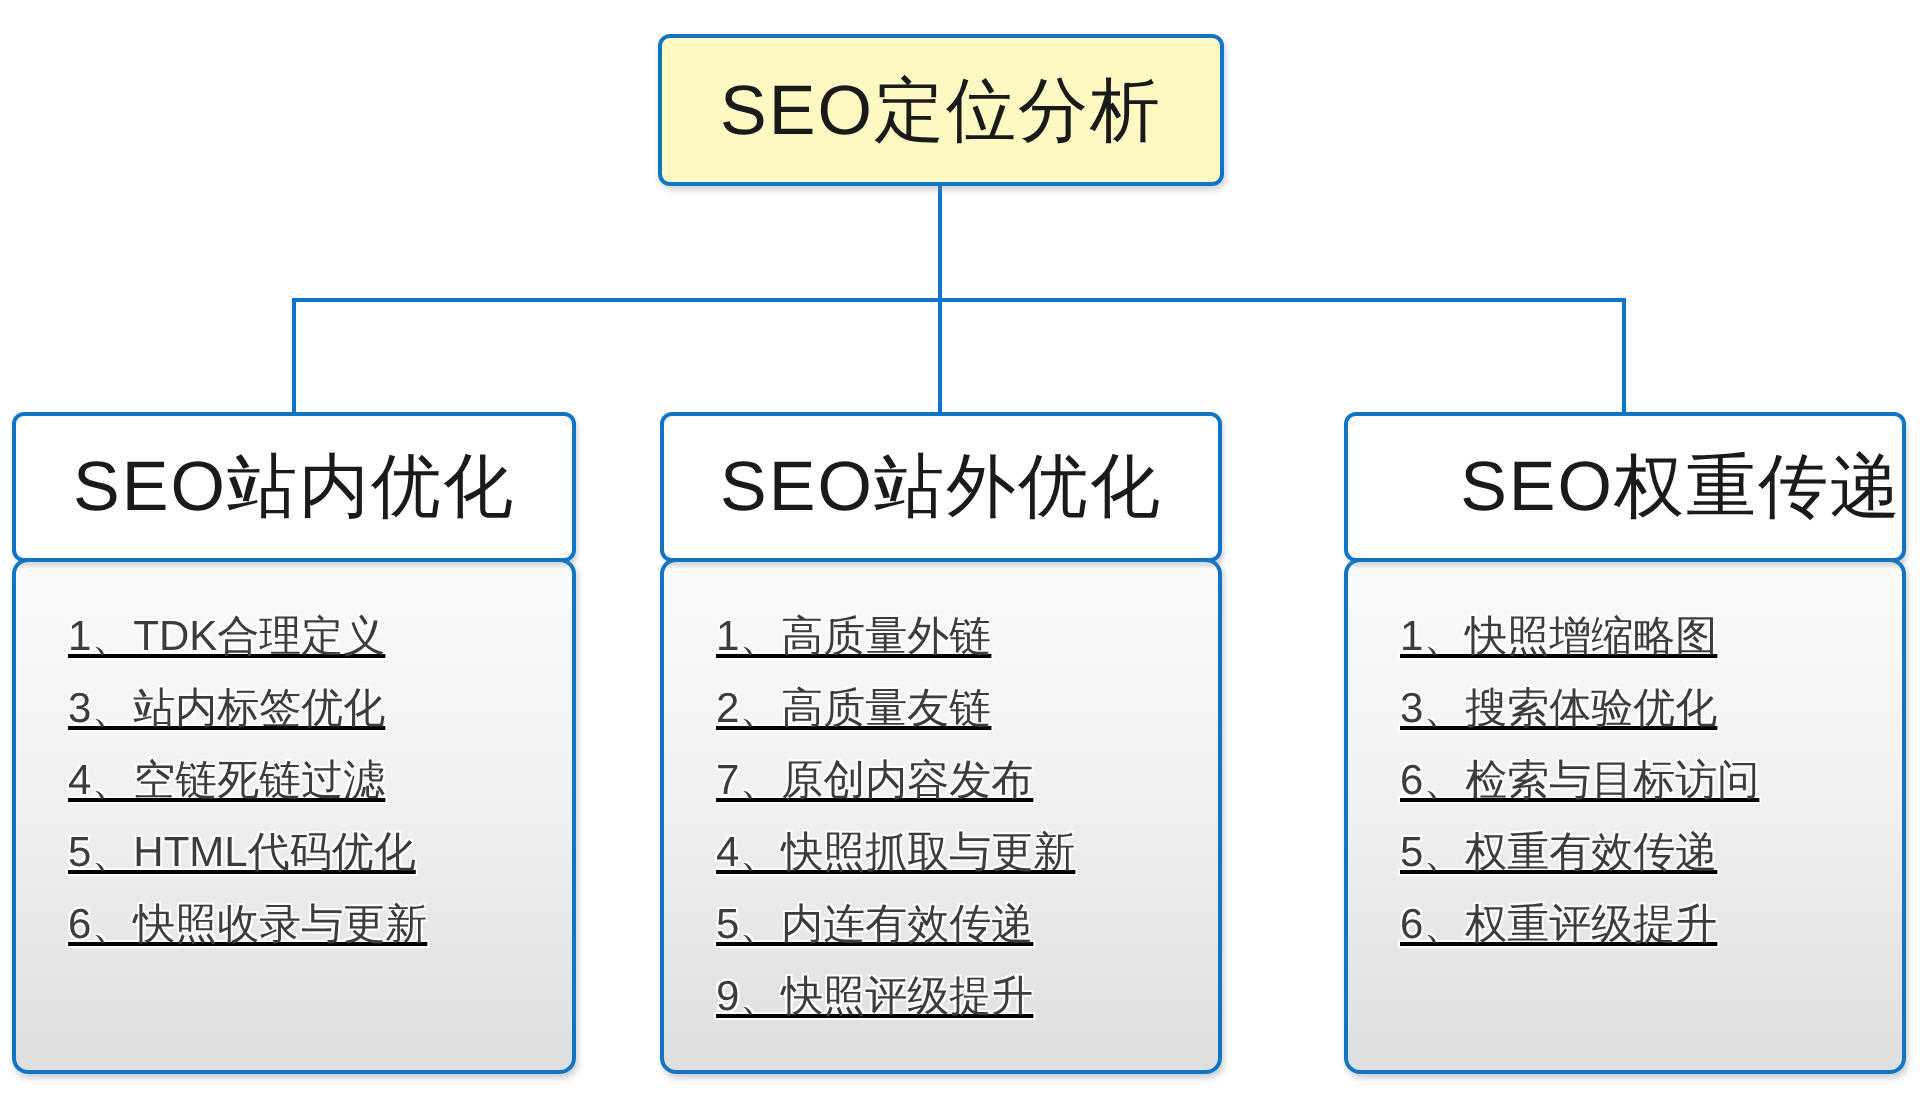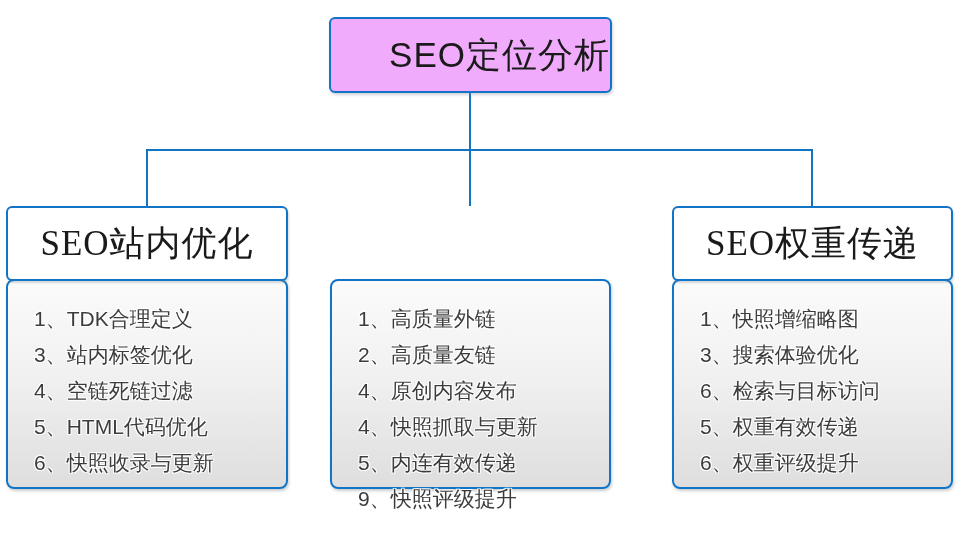--- a/index.html
+++ b/index.html
@@ -22,24 +22,24 @@
   }
   .v-line { width: 2px; }
   .h-line { height: 2px; }
 
   
   .node-box {
     position: absolute;
     box-sizing: border-box;
     border: 2px solid #1274c5;
     border-radius: 6px;
-    background: #f0abfc;
+    background: #fef9c3;
     display: flex;
     align-items: center;
-    justify-content: flex-end;
+    justify-content: center;
     box-shadow: 1px 2px 3px rgba(120,130,140,0.35);
   }
   .node-title {
     font-size: 35px;
     color: #1a1a1a;
     letter-spacing: 1px;
     white-space: nowrap;
   }
 
   .root-box {
@@ -55,37 +55,37 @@
     top: 206px;
     height: 75px;
     border: 2px solid #1274c5;
     border-radius: 6px;
     background: #ffffff;
     display: flex;
     align-items: center;
     justify-content: center;
     box-shadow: 1px 2px 2px rgba(120,130,140,0.3);
     z-index: 2;
-    font-family: Liberation Serif, serif;
   }
   .col-list {
     position: absolute;
     box-sizing: border-box;
     top: 279px;
-    height: 210px;
+    height: 258px;
     border: 2px solid #1274c5;
     border-radius: 8px;
     background: linear-gradient(to bottom, #fbfbfb 0%, #f1f1f1 45%, #dedede 100%);
     box-shadow: 1px 2px 3px rgba(120,130,140,0.4);
     padding: 20px 0 0 26px;
     z-index: 1;
+    text-decoration: underline;
   }
   .col-0 { left: 6px;   width: 282px; }
   .col-1 { left: 330px; width: 281px; }
-  .col-2 { left: 672px; width: 281px; }
+  .col-2 { left: 672px; width: 281px; justify-content: flex-end; }
 
   .list-item {
     font-size: 21px;
     line-height: 36px;
     color: #3c3c3c;
     white-space: nowrap;
     text-shadow:
       -1px -1px 0 rgba(255,255,255,0.9),
        1px -1px 0 rgba(255,255,255,0.9),
       -1px  1px 0 rgba(255,255,255,0.9),
@@ -111,24 +111,27 @@
     <span class="node-title">SEO站内优化</span>
   </div>
   <div class="col-list col-0">
     <div class="list-item">1、TDK合理定义</div>
     <div class="list-item">3、站内标签优化</div>
     <div class="list-item">4、空链死链过滤</div>
     <div class="list-item">5、HTML代码优化</div>
     <div class="list-item">6、快照收录与更新</div>
   </div>
 
+  <div class="col-header col-1">
+    <span class="node-title">SEO站外优化</span>
+  </div>
   <div class="col-list col-1">
     <div class="list-item">1、高质量外链</div>
     <div class="list-item">2、高质量友链</div>
-    <div class="list-item">4、原创内容发布</div>
+    <div class="list-item">7、原创内容发布</div>
     <div class="list-item">4、快照抓取与更新</div>
     <div class="list-item">5、内连有效传递</div>
     <div class="list-item">9、快照评级提升</div>
   </div>
 
   <div class="col-header col-2">
     <span class="node-title">SEO权重传递</span>
   </div>
   <div class="col-list col-2">
     <div class="list-item">1、快照增缩略图</div>

